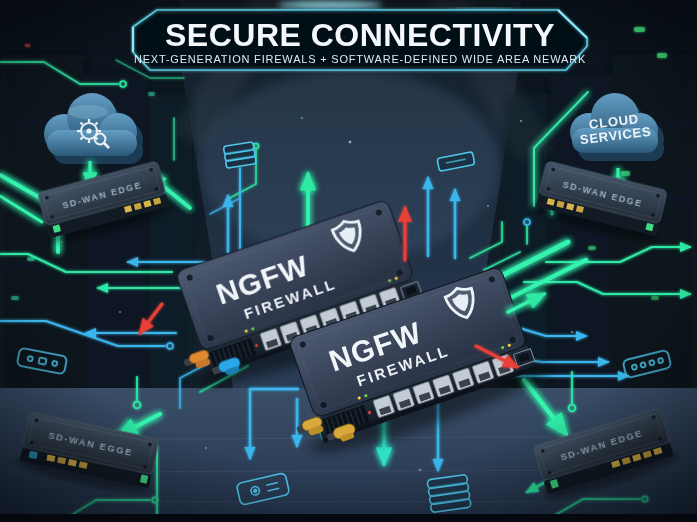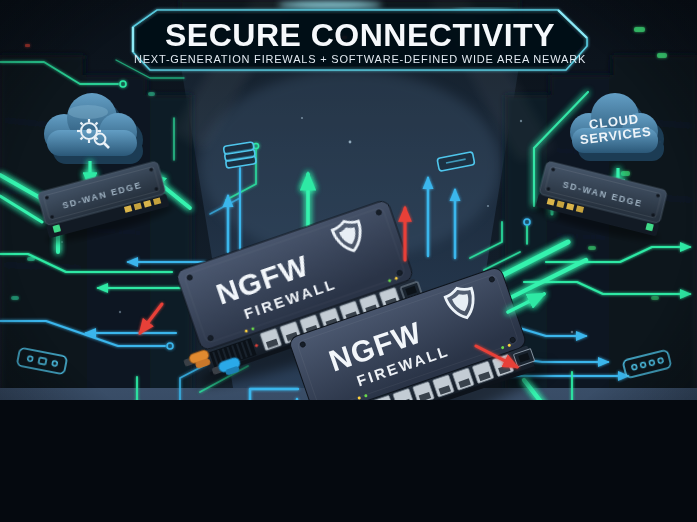--- a/index.html
+++ b/index.html
@@ -1,16 +1,16 @@
 <!DOCTYPE html>
 <html><head>
 <meta charset="utf-8">
 <style>
   html,body{margin:0;padding:0;background:#05090f;}
-  .stage{position:relative;width:697px;height:400px;overflow:hidden;
+  .stage{position:relative;width:697px;height:514px;overflow:hidden;
          font-family:"Liberation Sans",sans-serif;background:#0e1822;}
   svg{display:block}
   text{font-family:"Liberation Sans",sans-serif;}
   .title-txt{font-weight:700;letter-spacing:.5px;}
   .sub-txt{letter-spacing:.8px;}
   .dev-label{font-weight:700;letter-spacing:1.6px;}
   .fw-big{font-weight:700;letter-spacing:1px;}
   .fw-small{font-weight:700;letter-spacing:2.5px;}
   .cloud-txt{font-weight:700;letter-spacing:.8px;}
 </style>

